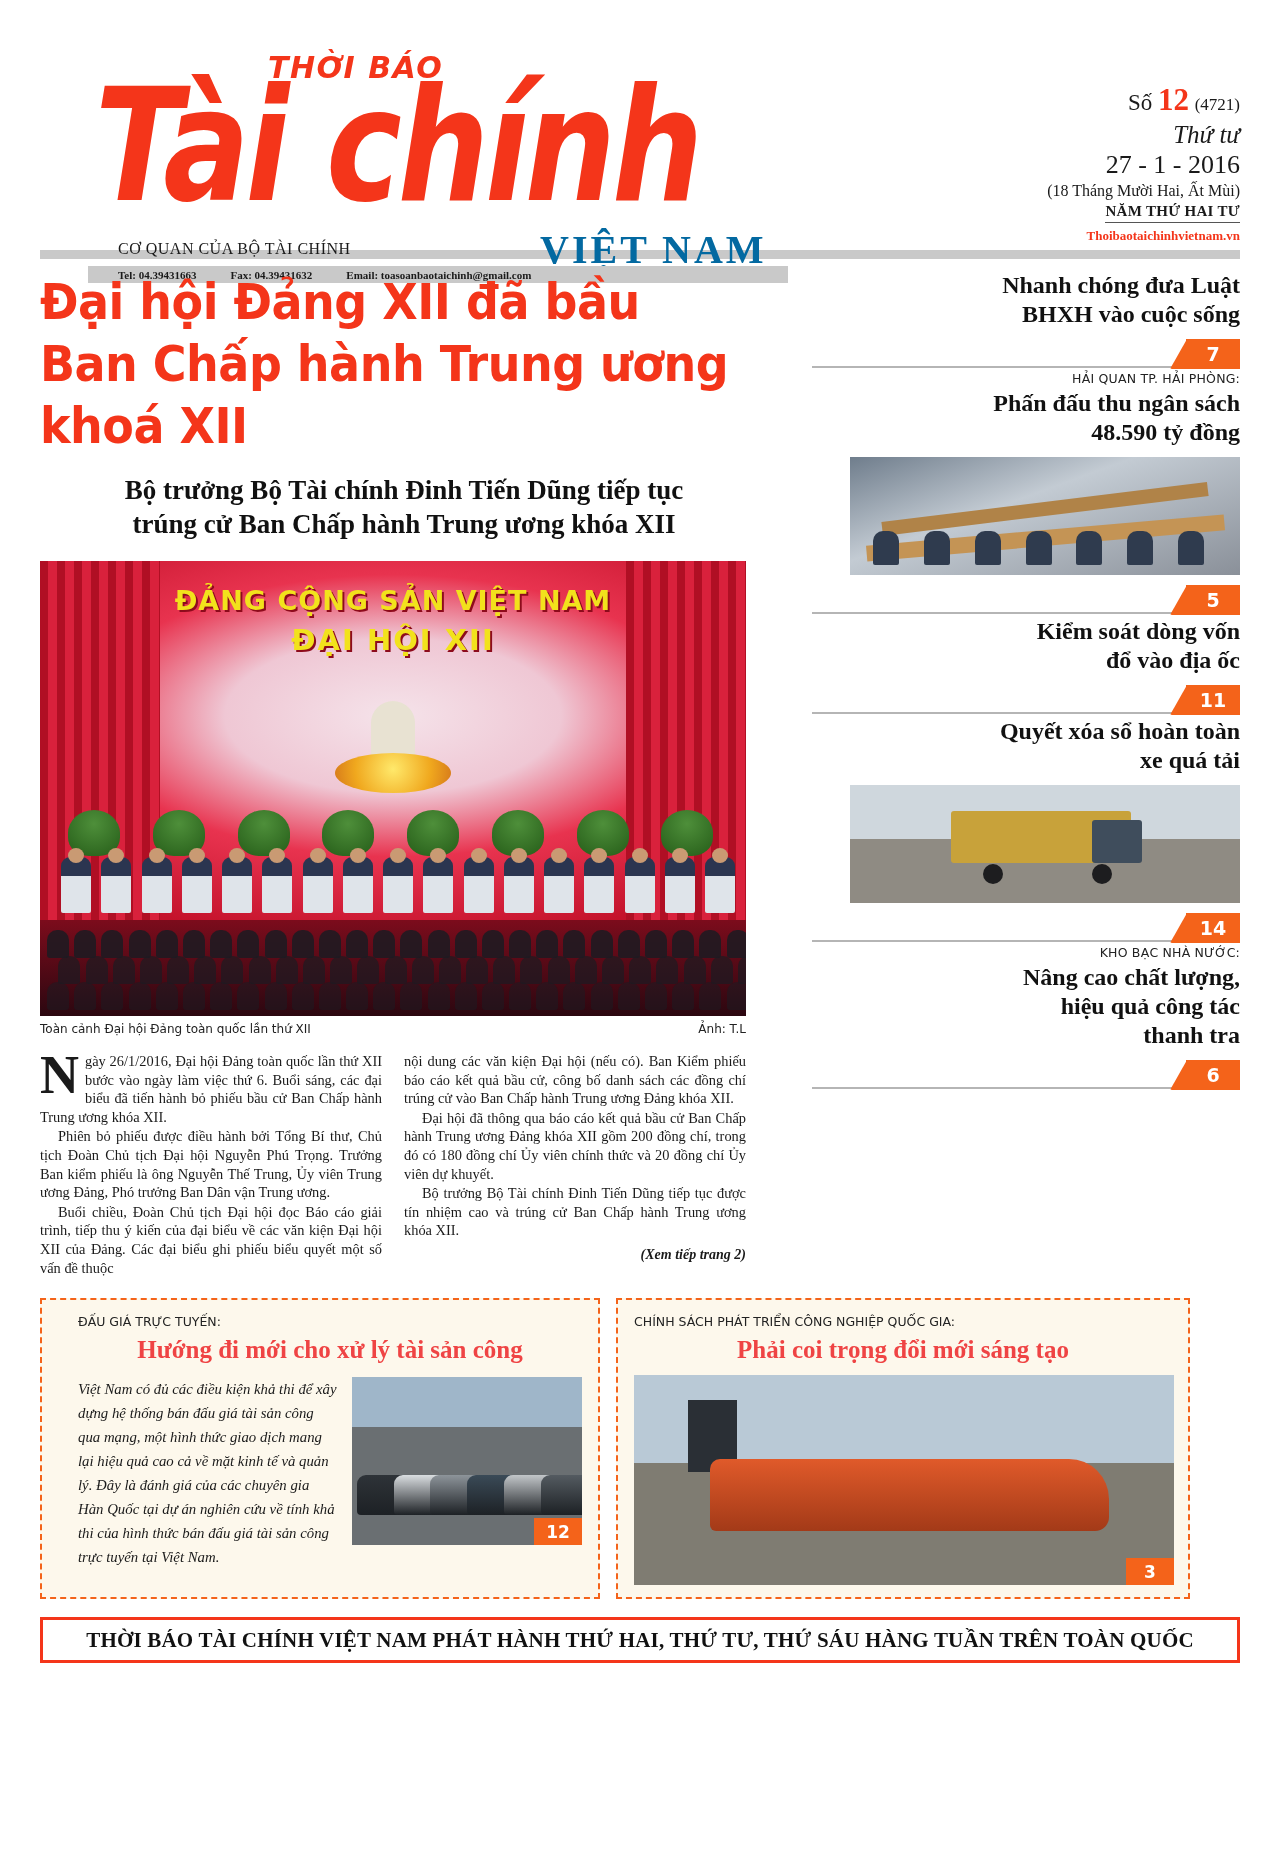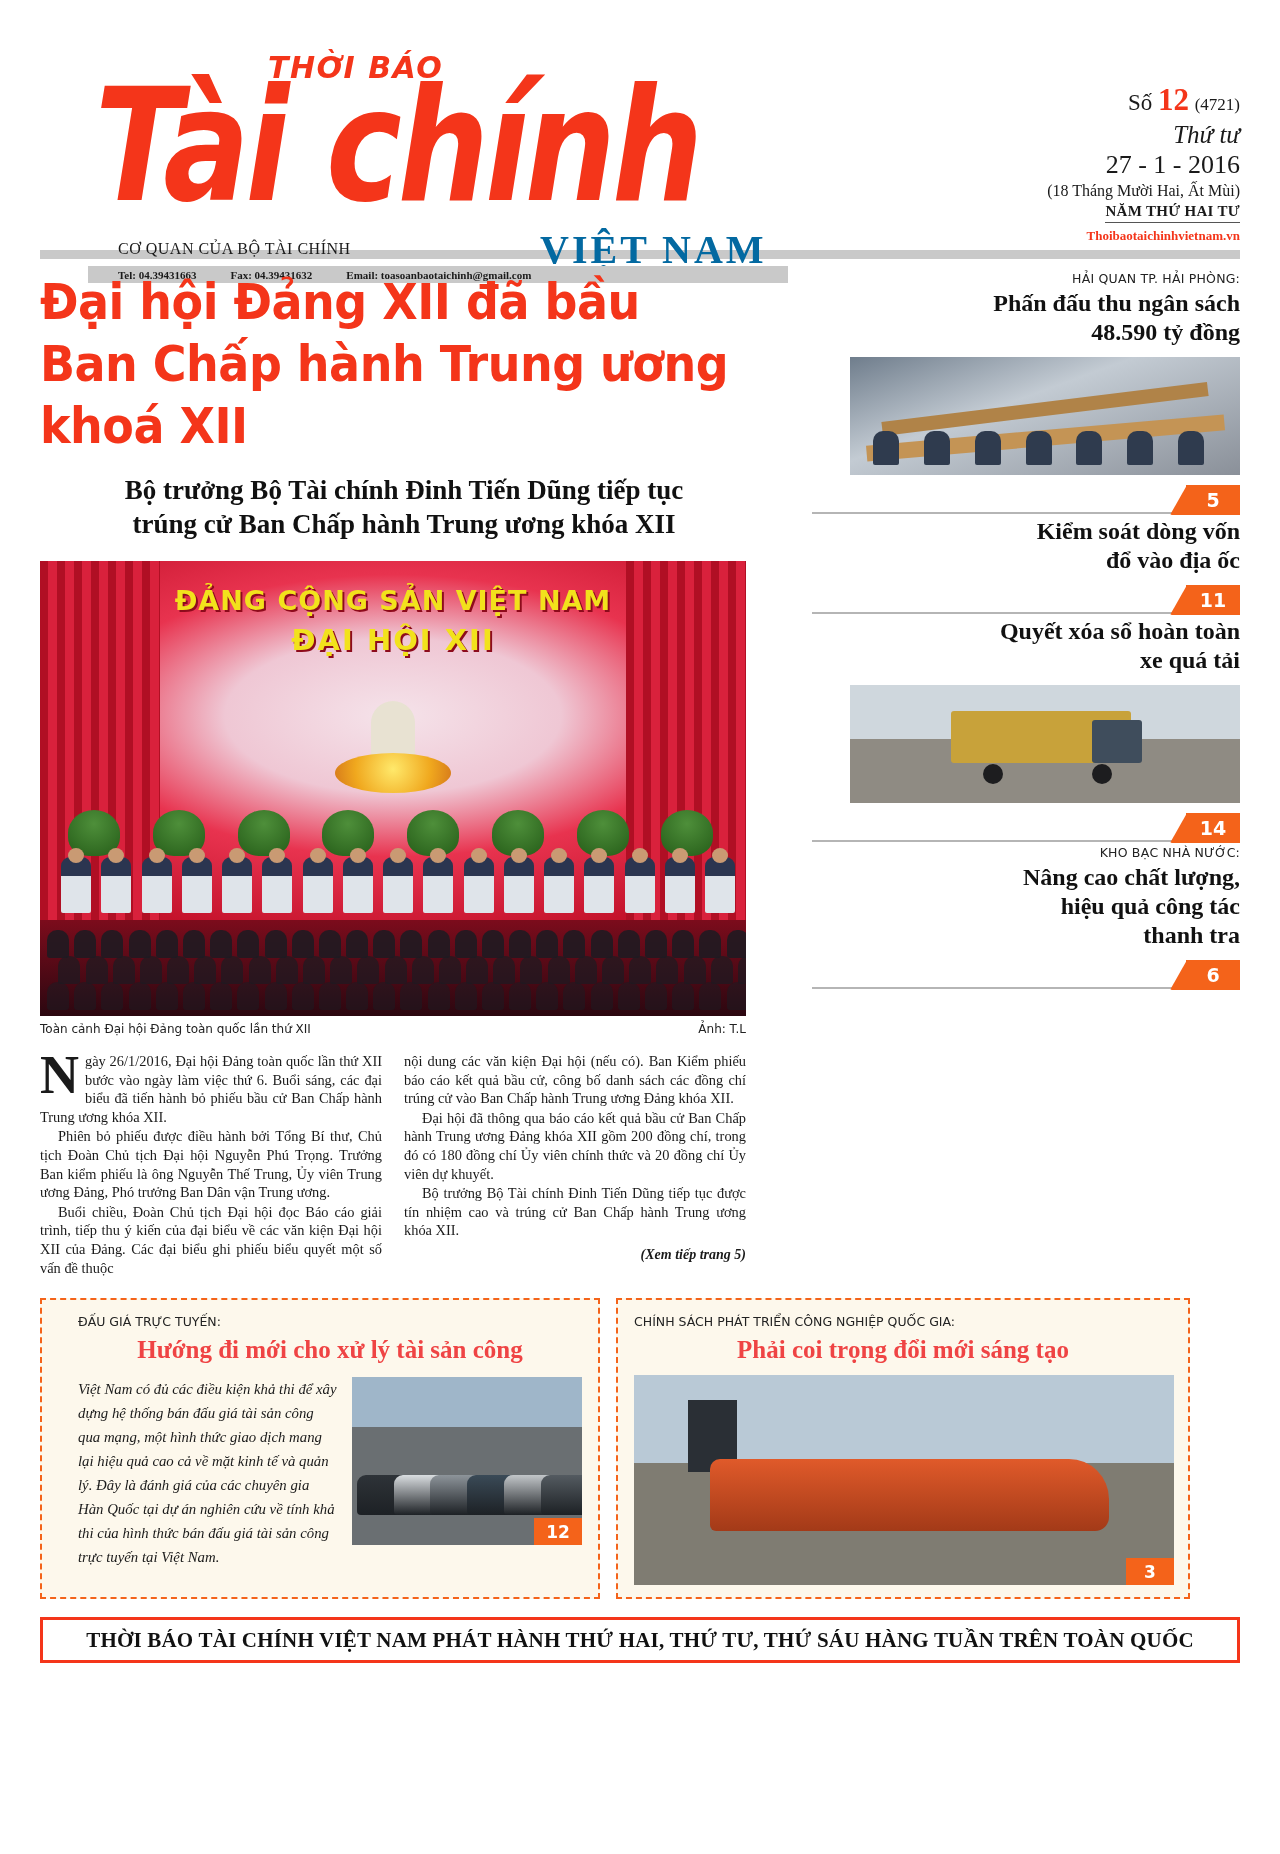--- a/index.html
+++ b/index.html
@@ -371,26 +371,36 @@
       <div class="body2">
         <div class="bcol">
           <p class="first"><span class="dropcap">N</span><span>gày 26/1/2016, Đại hội Đảng toàn quốc lần thứ XII bước vào ngày làm việc thứ 6. Buổi sáng, các đại biểu đã tiến hành bỏ phiếu bầu cử Ban Chấp hành Trung ương khóa XII.</span></p>
           <p>Phiên bỏ phiếu được điều hành bởi Tổng Bí thư, Chủ tịch Đoàn Chủ tịch Đại hội Nguyễn Phú Trọng. Trưởng Ban kiểm phiếu là ông Nguyễn Thế Trung, Ủy viên Trung ương Đảng, Phó trưởng Ban Dân vận Trung ương.</p>
           <p>Buổi chiều, Đoàn Chủ tịch Đại hội đọc Báo cáo giải trình, tiếp thu ý kiến của đại biểu về các văn kiện Đại hội XII của Đảng. Các đại biểu ghi phiếu biểu quyết một số vấn đề thuộc</p>
         </div>
         <div class="bcol">
           <p class="first">nội dung các văn kiện Đại hội (nếu có). Ban Kiểm phiếu báo cáo kết quả bầu cử, công bố danh sách các đồng chí trúng cử vào Ban Chấp hành Trung ương Đảng khóa XII.</p>
           <p>Đại hội đã thông qua báo cáo kết quả bầu cử Ban Chấp hành Trung ương Đảng khóa XII gồm 200 đồng chí, trong đó có 180 đồng chí Ủy viên chính thức và 20 đồng chí Ủy viên dự khuyết.</p>
           <p>Bộ trưởng Bộ Tài chính Đinh Tiến Dũng tiếp tục được tín nhiệm cao và trúng cử Ban Chấp hành Trung ương khóa XII.</p>
-          <div class="seemore">(Xem tiếp trang 5)</div>
+          <div class="seemore">(Xem tiếp trang 2)</div>
         </div>
       </div>
     </div>
 
     <div class="rightbar" id="sidebar">
+        <div class="sb-item">
+          <div class="sb-title">
+            <div>Nhanh chóng đưa Luật</div>
+            <div>BHXH vào cuộc sống</div>
+          </div>
+          <div class="sb-rule">
+            <div class="sb-line"></div>
+            <div class="sb-badge">7</div>
+          </div>
+        </div>
         <div class="sb-item">
           <div class="sb-kicker">HẢI QUAN TP. HẢI PHÒNG:</div>
           <div class="sb-title">
             <div>Phấn đấu thu ngân sách</div>
             <div>48.590 tỷ đồng</div>
           </div>
           <div class="sb-photo ph-office">
             <div class="desk"></div>
             <div class="desk2"></div>
             <div class="p" style="left: 6%;"></div>

